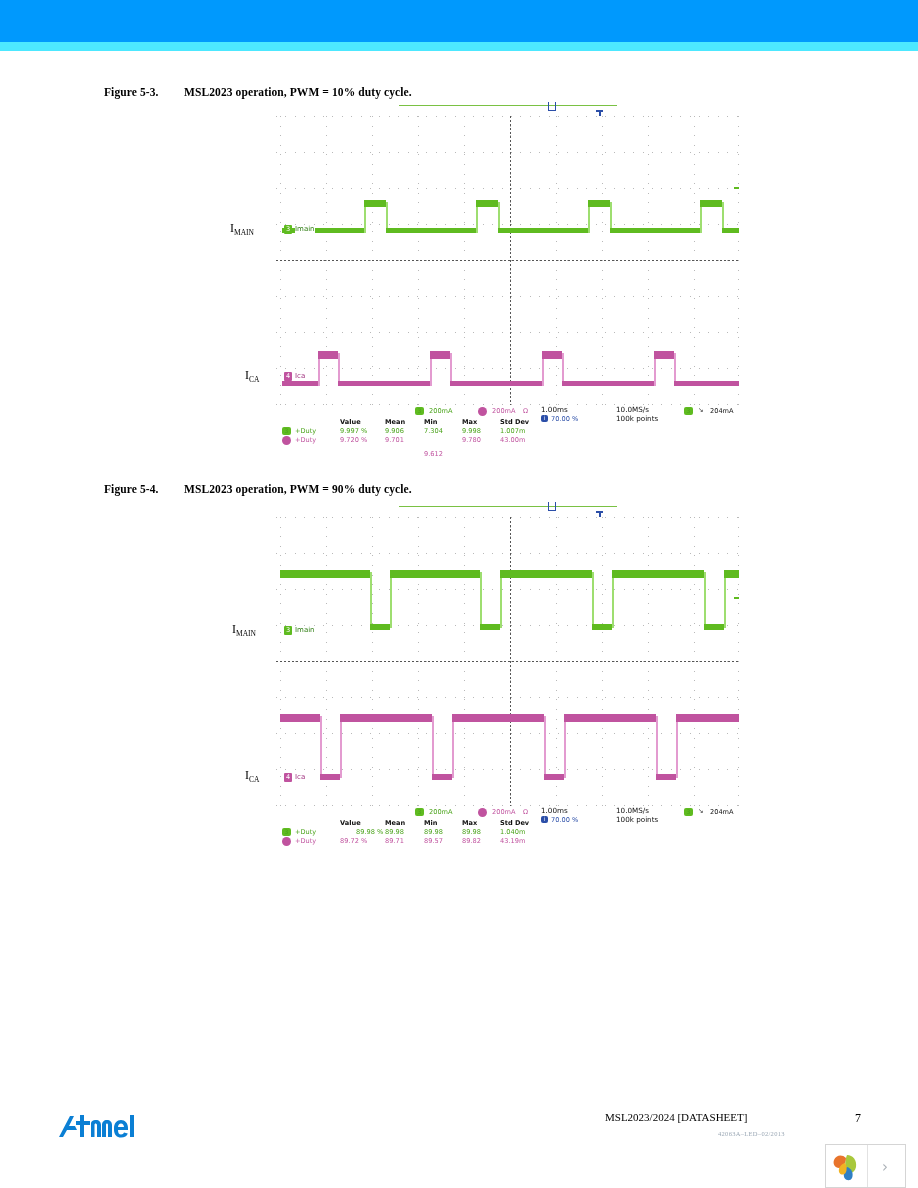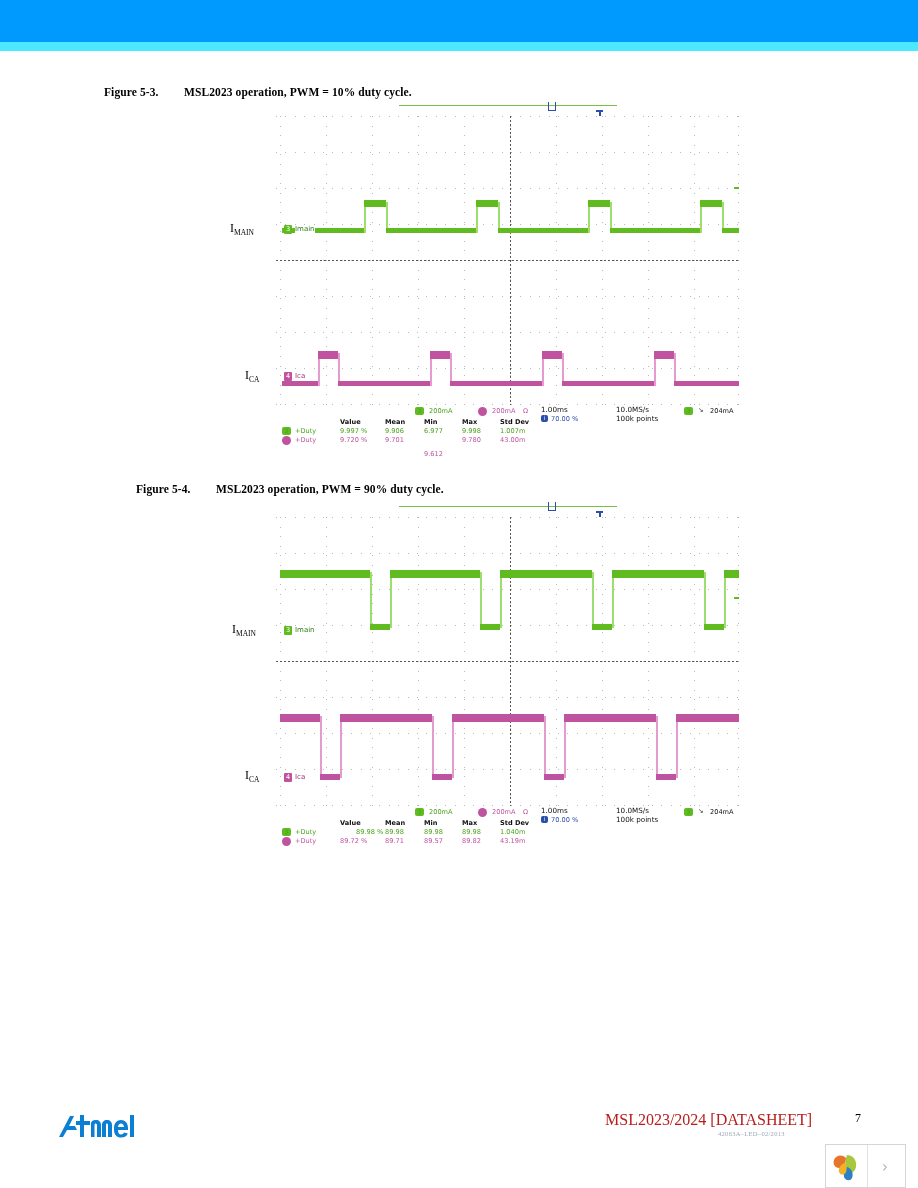--- a/index.html
+++ b/index.html
@@ -61,21 +61,21 @@
   .chip{
     position:absolute;width:9px;height:8px;border-radius:2px;color:#fff;
     font-family:"DejaVu Sans",sans-serif;font-size:6px;line-height:8px;text-align:center;
   }
   .chip.g{background:#5fbb20;}
   .chip.p{background:#c0539f;}
   .chip.round{border-radius:50%;width:9px;height:9px;line-height:9px;}
 
   
   .atmel{position:absolute;left:57px;top:1112px;}
-  .ftr-title{position:absolute;font-family:"Liberation Serif",serif;font-size:16px;color:#b91c1c;}
+  .ftr-title{position:absolute;font-family:"Liberation Serif",serif;font-size:11px;color:#000000;}
   .ftr-page{position:absolute;font-family:"Liberation Serif",serif;font-size:12px;color:#000;}
   .ftr-code{position:absolute;font-family:"Liberation Serif",serif;font-size:6.5px;color:#9aa7b4;letter-spacing:.3px;}
   .navbox{position:absolute;left:825px;top:1144px;width:79px;height:42px;border:1px solid #d5d5d5;background:#fff;}
   .navbox .divider{position:absolute;left:41px;top:0;width:1px;height:42px;background:#e2e2e2;}
   .navbox .chev{position:absolute;left:56px;top:13px;font-family:"DejaVu Sans",sans-serif;font-size:15px;color:#aab0b6;}
 </style>
 </head>
 <body>
 
 <div class="hdr-blue"></div>
@@ -184,42 +184,42 @@
     <div class="cell hdr" style="left:64px;top:13px;">Value</div>
     <div class="cell hdr" style="left:109px;top:13px;">Mean</div>
     <div class="cell hdr" style="left:148px;top:13px;">Min</div>
     <div class="cell hdr" style="left:186px;top:13px;">Max</div>
     <div class="cell hdr" style="left:224px;top:13px;">Std Dev</div>
 
     <div class="chip g" style="left:6px;top:22px;">3</div>
     <div class="cell g" style="left:19px;top:22px;">+Duty</div>
     <div class="cell g" style="left:64px;top:22px;">9.997 %</div>
     <div class="cell g" style="left:109px;top:22px;">9.906</div>
-    <div class="cell g" style="left:148px;top:22px;">6.977</div>
+    <div class="cell g" style="left:148px;top:22px;">7.304</div>
     <div class="cell g" style="left:186px;top:22px;">9.998</div>
     <div class="cell g" style="left:224px;top:22px;">1.007m</div>
 
     <div class="chip p round" style="left:6px;top:31px;">4</div>
     <div class="cell p" style="left:19px;top:31px;">+Duty</div>
     <div class="cell p" style="left:64px;top:31px;">9.720 %</div>
     <div class="cell p" style="left:109px;top:31px;">9.701</div>
     <div class="cell p" style="left:148px;top:45px;">9.612</div>
     <div class="cell p" style="left:186px;top:31px;">9.780</div>
     <div class="cell p" style="left:224px;top:31px;">43.00m</div>
   </div>
 </div>
 
 <div class="chlabel" style="left:230px;top:221px;">
   <span>I</span><sub>MAIN</sub>
 </div>
 <div class="chlabel" style="left:245px;top:368px;">
   <span>I</span><sub>CA</sub>
 </div>
 
-<div class="fig-caption" style="left:104px;top:483px;margin-left:32px;">
+<div class="fig-caption" style="left:104px;top:483px;">
   <span class="num">Figure 5-4.</span><span>MSL2023 operation, PWM = 90% duty cycle.</span>
 </div>
 
 <div class="scope" style="left:276px;top:500px;width:465px;height:320px;">
 
   <div class="scope-top-line" style="left:123px;top:6px;width:218px;"></div>
   <div class="trig-u" style="left:272px;top:2px;"></div>
   <div class="trig-t" style="left:320px;top:11px;">
     <div class="bar"></div>
       <div class="stem"></div>

